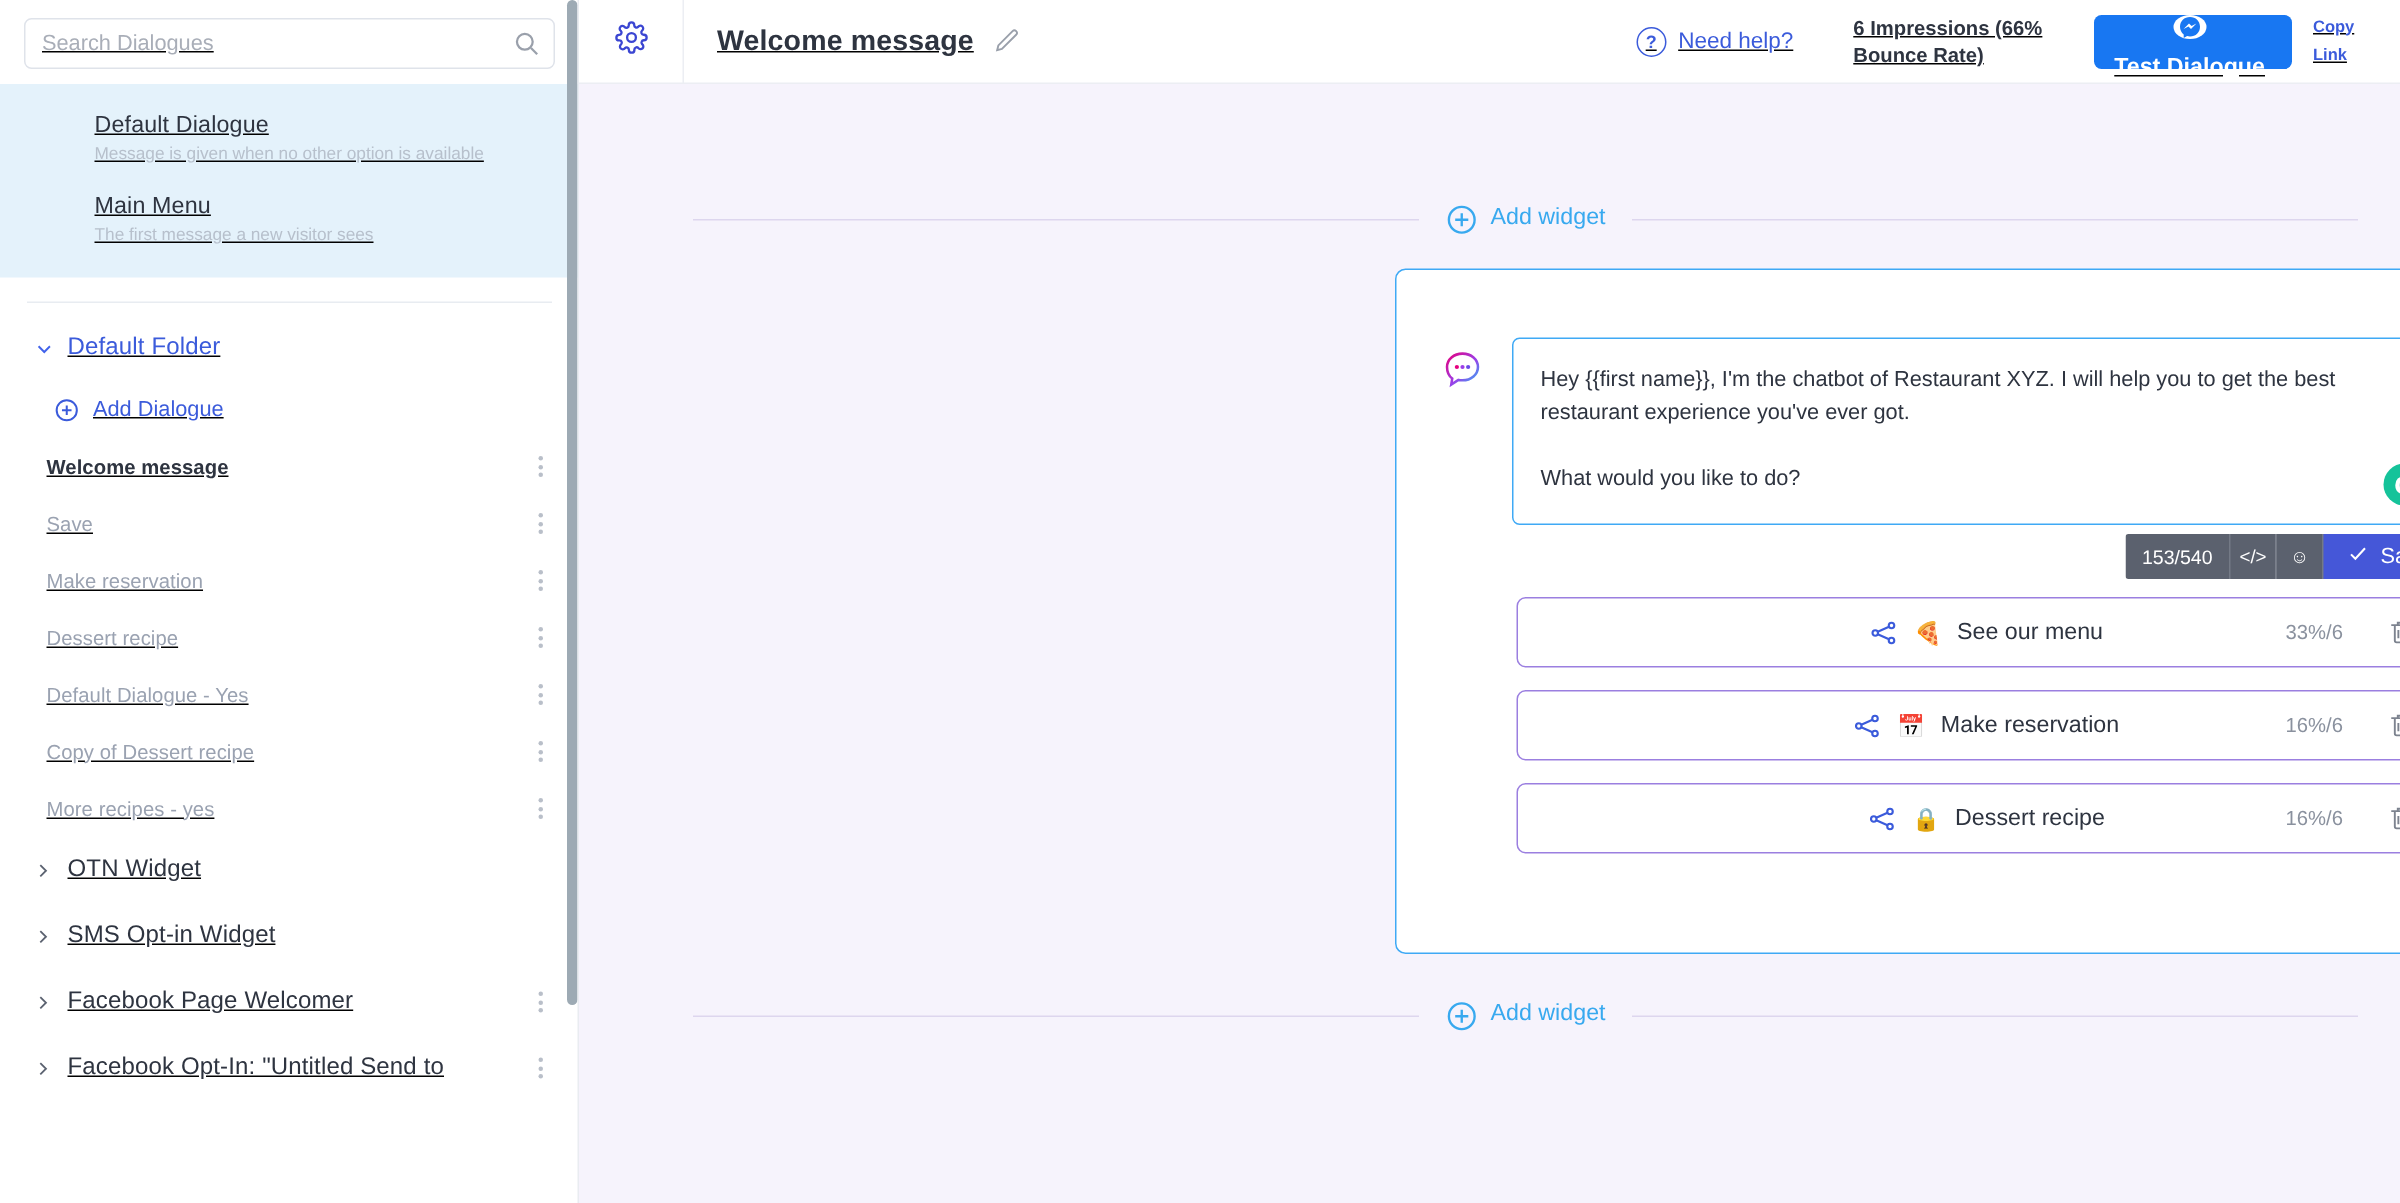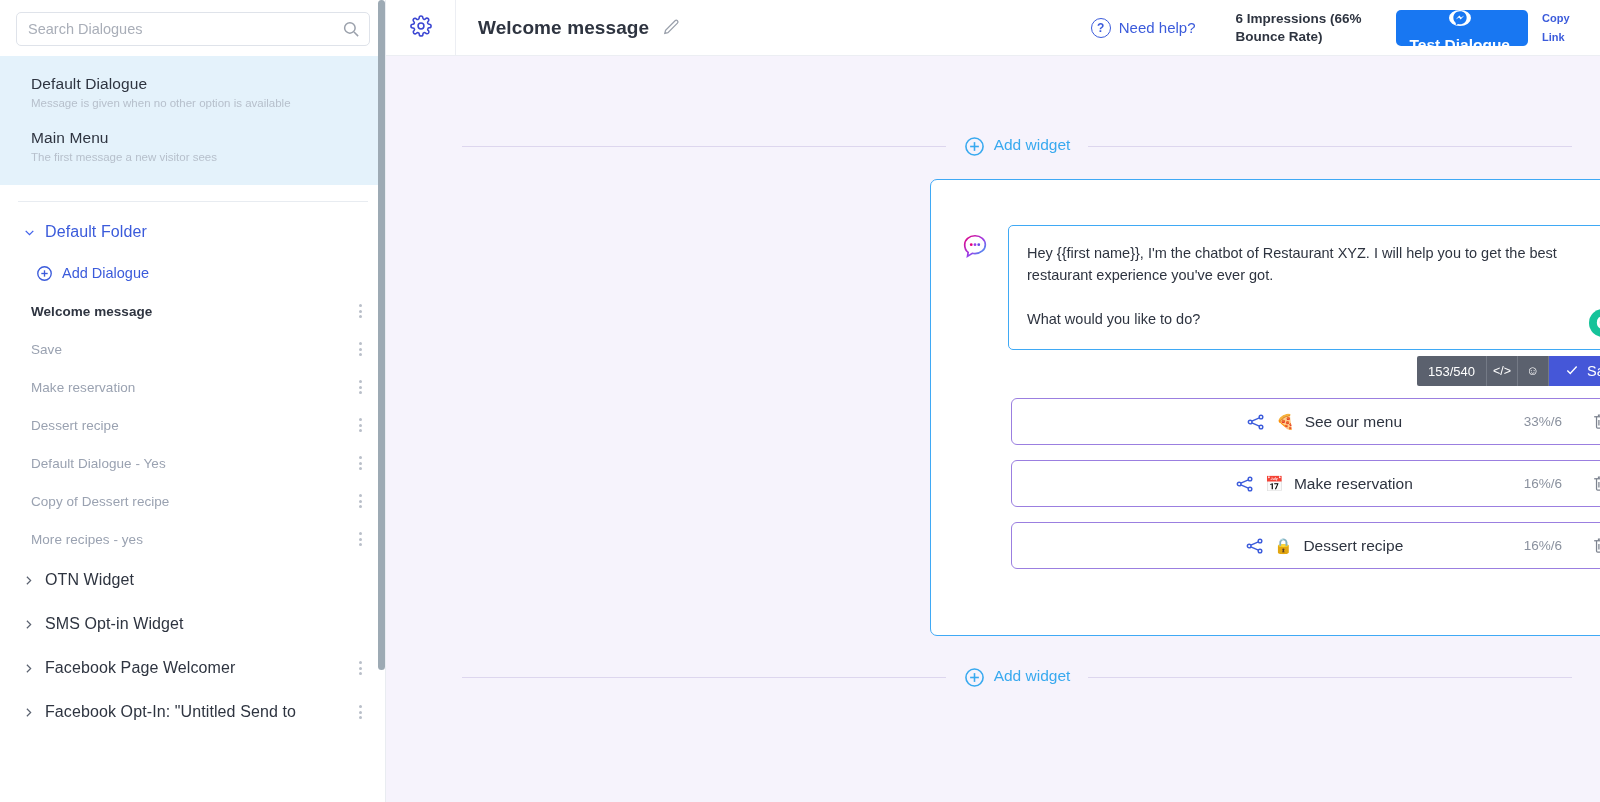--- a/index.html
+++ b/index.html
@@ -2,21 +2,21 @@
 <html><head>
 <meta charset="utf-8">
 <style>
   * { box-sizing: border-box; margin: 0; padding: 0; }
   html, body {
     width: 1600px; height: 802px;
     font-family: "Liberation Sans", sans-serif;
     overflow: hidden;
     background: #f6f3fc;
   }
-  #app { position: relative; width: 1600px; height: 802px; display: flex; }
+  #app { position: relative; width: 1600px; height: 802px; display: flex; text-decoration: underline; }
 
   
   #sidebar {
     width: 386px; height: 802px;
     background: #ffffff;
     position: relative;
     flex: 0 0 386px;
     overflow: hidden;
   }
   .search-wrap { padding: 12px 16px 10px 16px; background:#fff; }
@@ -37,21 +37,21 @@
   .search-box input::placeholder { color: #a9aeb8; }
   .search-icon {
     position: absolute; right: 9px; top: 50%; transform: translateY(-50%);
     width: 18px; height: 18px; color: #9aa0ab;
   }
 
   .dlg-highlight {
     background: #e4f2fb;
     padding: 14px 0 16px 0;
   }
-  .dlg-row { padding: 3px 16px 3px 31px; }
+  .dlg-row { padding: 3px 16px 3px 31px; margin-left: 32px; }
   .dlg-title { font-size: 15.5px; color: #2e3440; font-weight: 400; line-height: 22px; letter-spacing: .1px;}
   .dlg-sub { font-size: 11.5px; color: #b7c0cc; line-height: 17px; }
   .dlg-gap { height: 9px; }
 
   .sb-divider { height: 1px; background: #e8ecf1; margin: 16px 18px 0 18px; }
 
   .folders-head {
     display: flex; align-items: center; justify-content: space-between;
     padding: 22px 22px 0 17px;
   }

